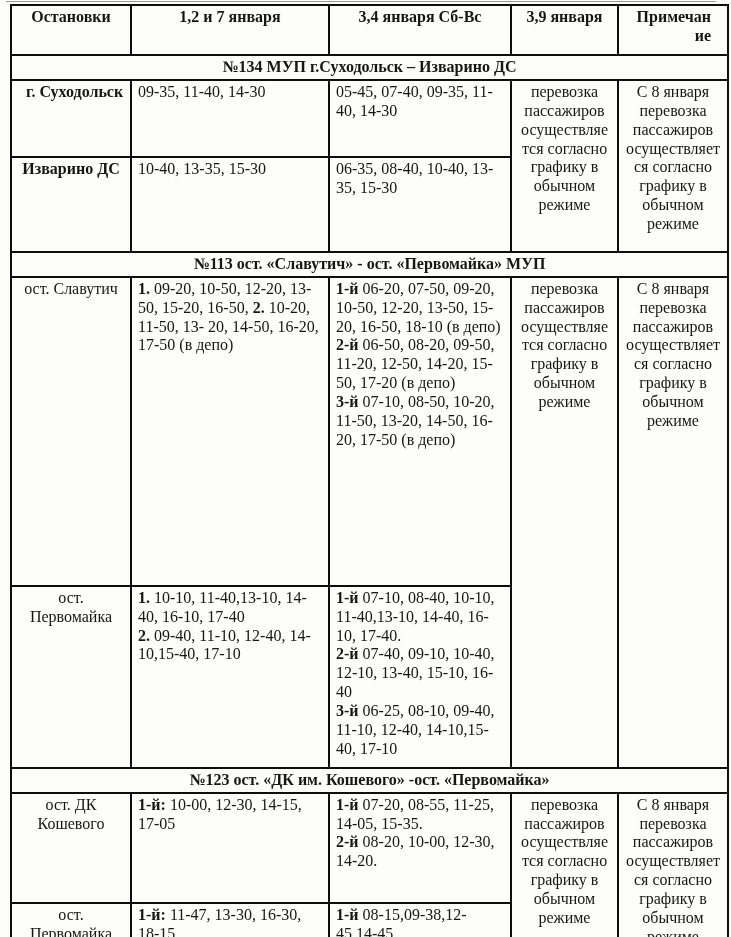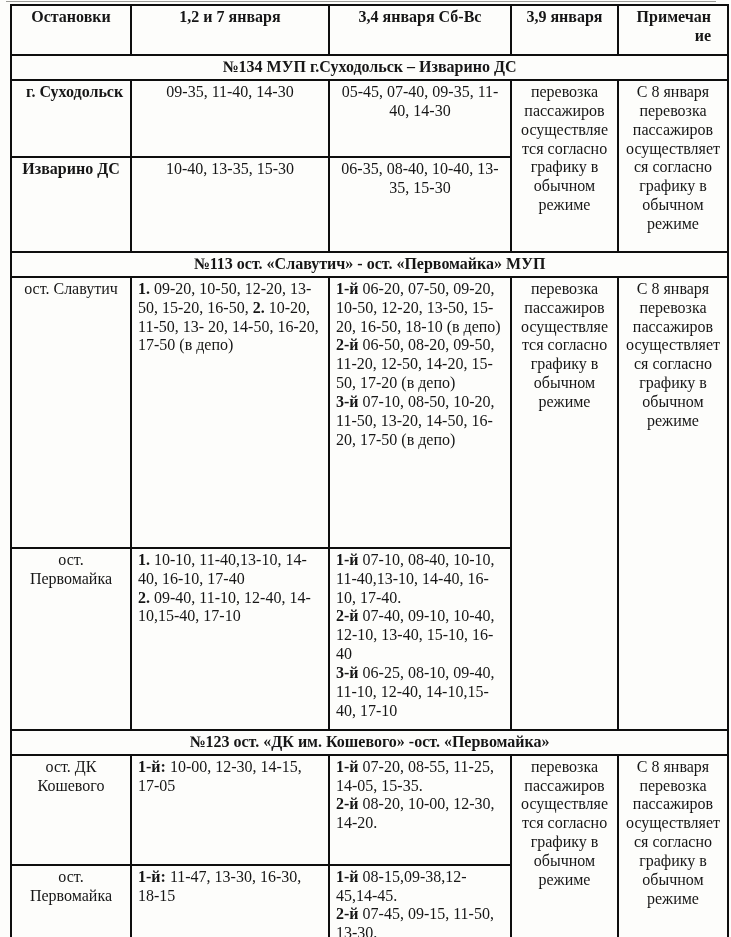--- a/index.html
+++ b/index.html
@@ -56,36 +56,36 @@
     line-height: 1.2;
     padding-top: 4px;
   }
   td.stop.bold { font-weight: bold; }
   td.stop.left { text-align: left; padding-left: 14px; margin-left: 48px; }
   td.sch {
     text-align: left;
     font-size: 15.5px;
     padding-top: 4px;
   }
-  td.sch.ctr { text-align: center; }
+  td.sch.ctr { text-align: left; }
   td.sch b, td.sch strong { font-weight: bold; }
   td.mrg {
     text-align: center;
     vertical-align: middle;
     font-size: 15.5px;
     line-height: 1.3;
     overflow-wrap: break-word;
     word-wrap: break-word;
     padding: 2px 4px;
   }
   tr.h-hdr  { height: 50px; }
   tr.h-ttl  { height: 23px; }
   tr.h-s1a  { height: 77px; }
   tr.h-s1b  { height: 95px; }
-  tr.h-s2a  { height: 271px; }
+  tr.h-s2a  { height: 309px; }
   tr.h-s2b  { height: 182px; }
   tr.h-s3a  { height: 110px; }
   tr.h-s3b  { height: 74px; }
 </style>
 </head>
 <body>
 
 <div class="scan-topline"></div>
 
 <table class="sched">

